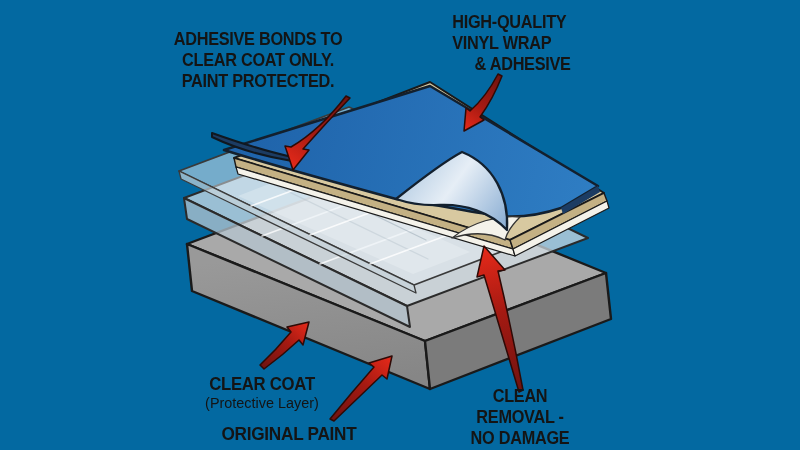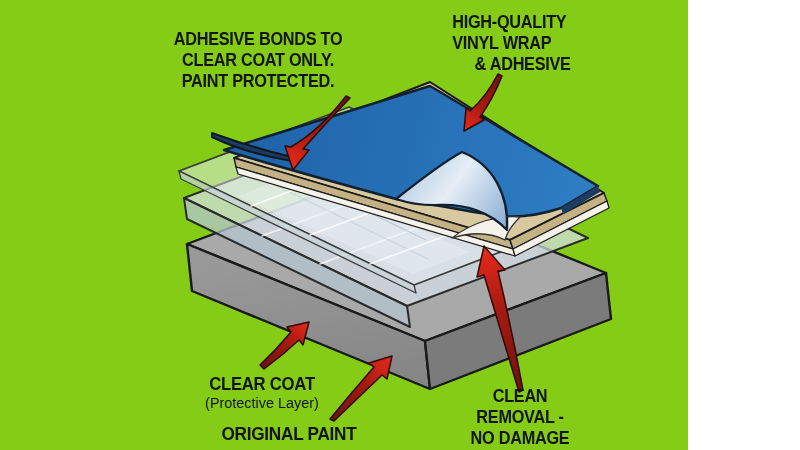--- a/index.html
+++ b/index.html
@@ -1,16 +1,16 @@
 <!DOCTYPE html>
 <html><head>
 <meta charset="utf-8">
 <style>
   html,body{margin:0;padding:0;background:#ffffff;}
-  .stage{position:relative;width:688px;height:450px;background:#84cc16;overflow:hidden;
+  .stage{position:relative;width:800px;height:450px;background:#0369a1;overflow:hidden;
          font-family:"Liberation Sans", sans-serif;}
   .stage svg{position:absolute;left:0;top:0;}
   .lbl{position:absolute;color:#141414;font-weight:bold;text-align:center;
        transform:scaleX(0.93);transform-origin:center top;letter-spacing:-0.3px;}
   .lbl .ln{display:block;}
   .lbl-caps{font-size:17.5px;line-height:21px;}
   #label-vinyl-wrap{text-align:left;}
   #label-vinyl-wrap .ln-indent{padding-left:24px;}
   #label-clear-coat .title{font-size:18px;line-height:20px;}
   #label-clear-coat .subtitle{font-size:15.5px;line-height:18px;font-weight:normal;letter-spacing:0;}

